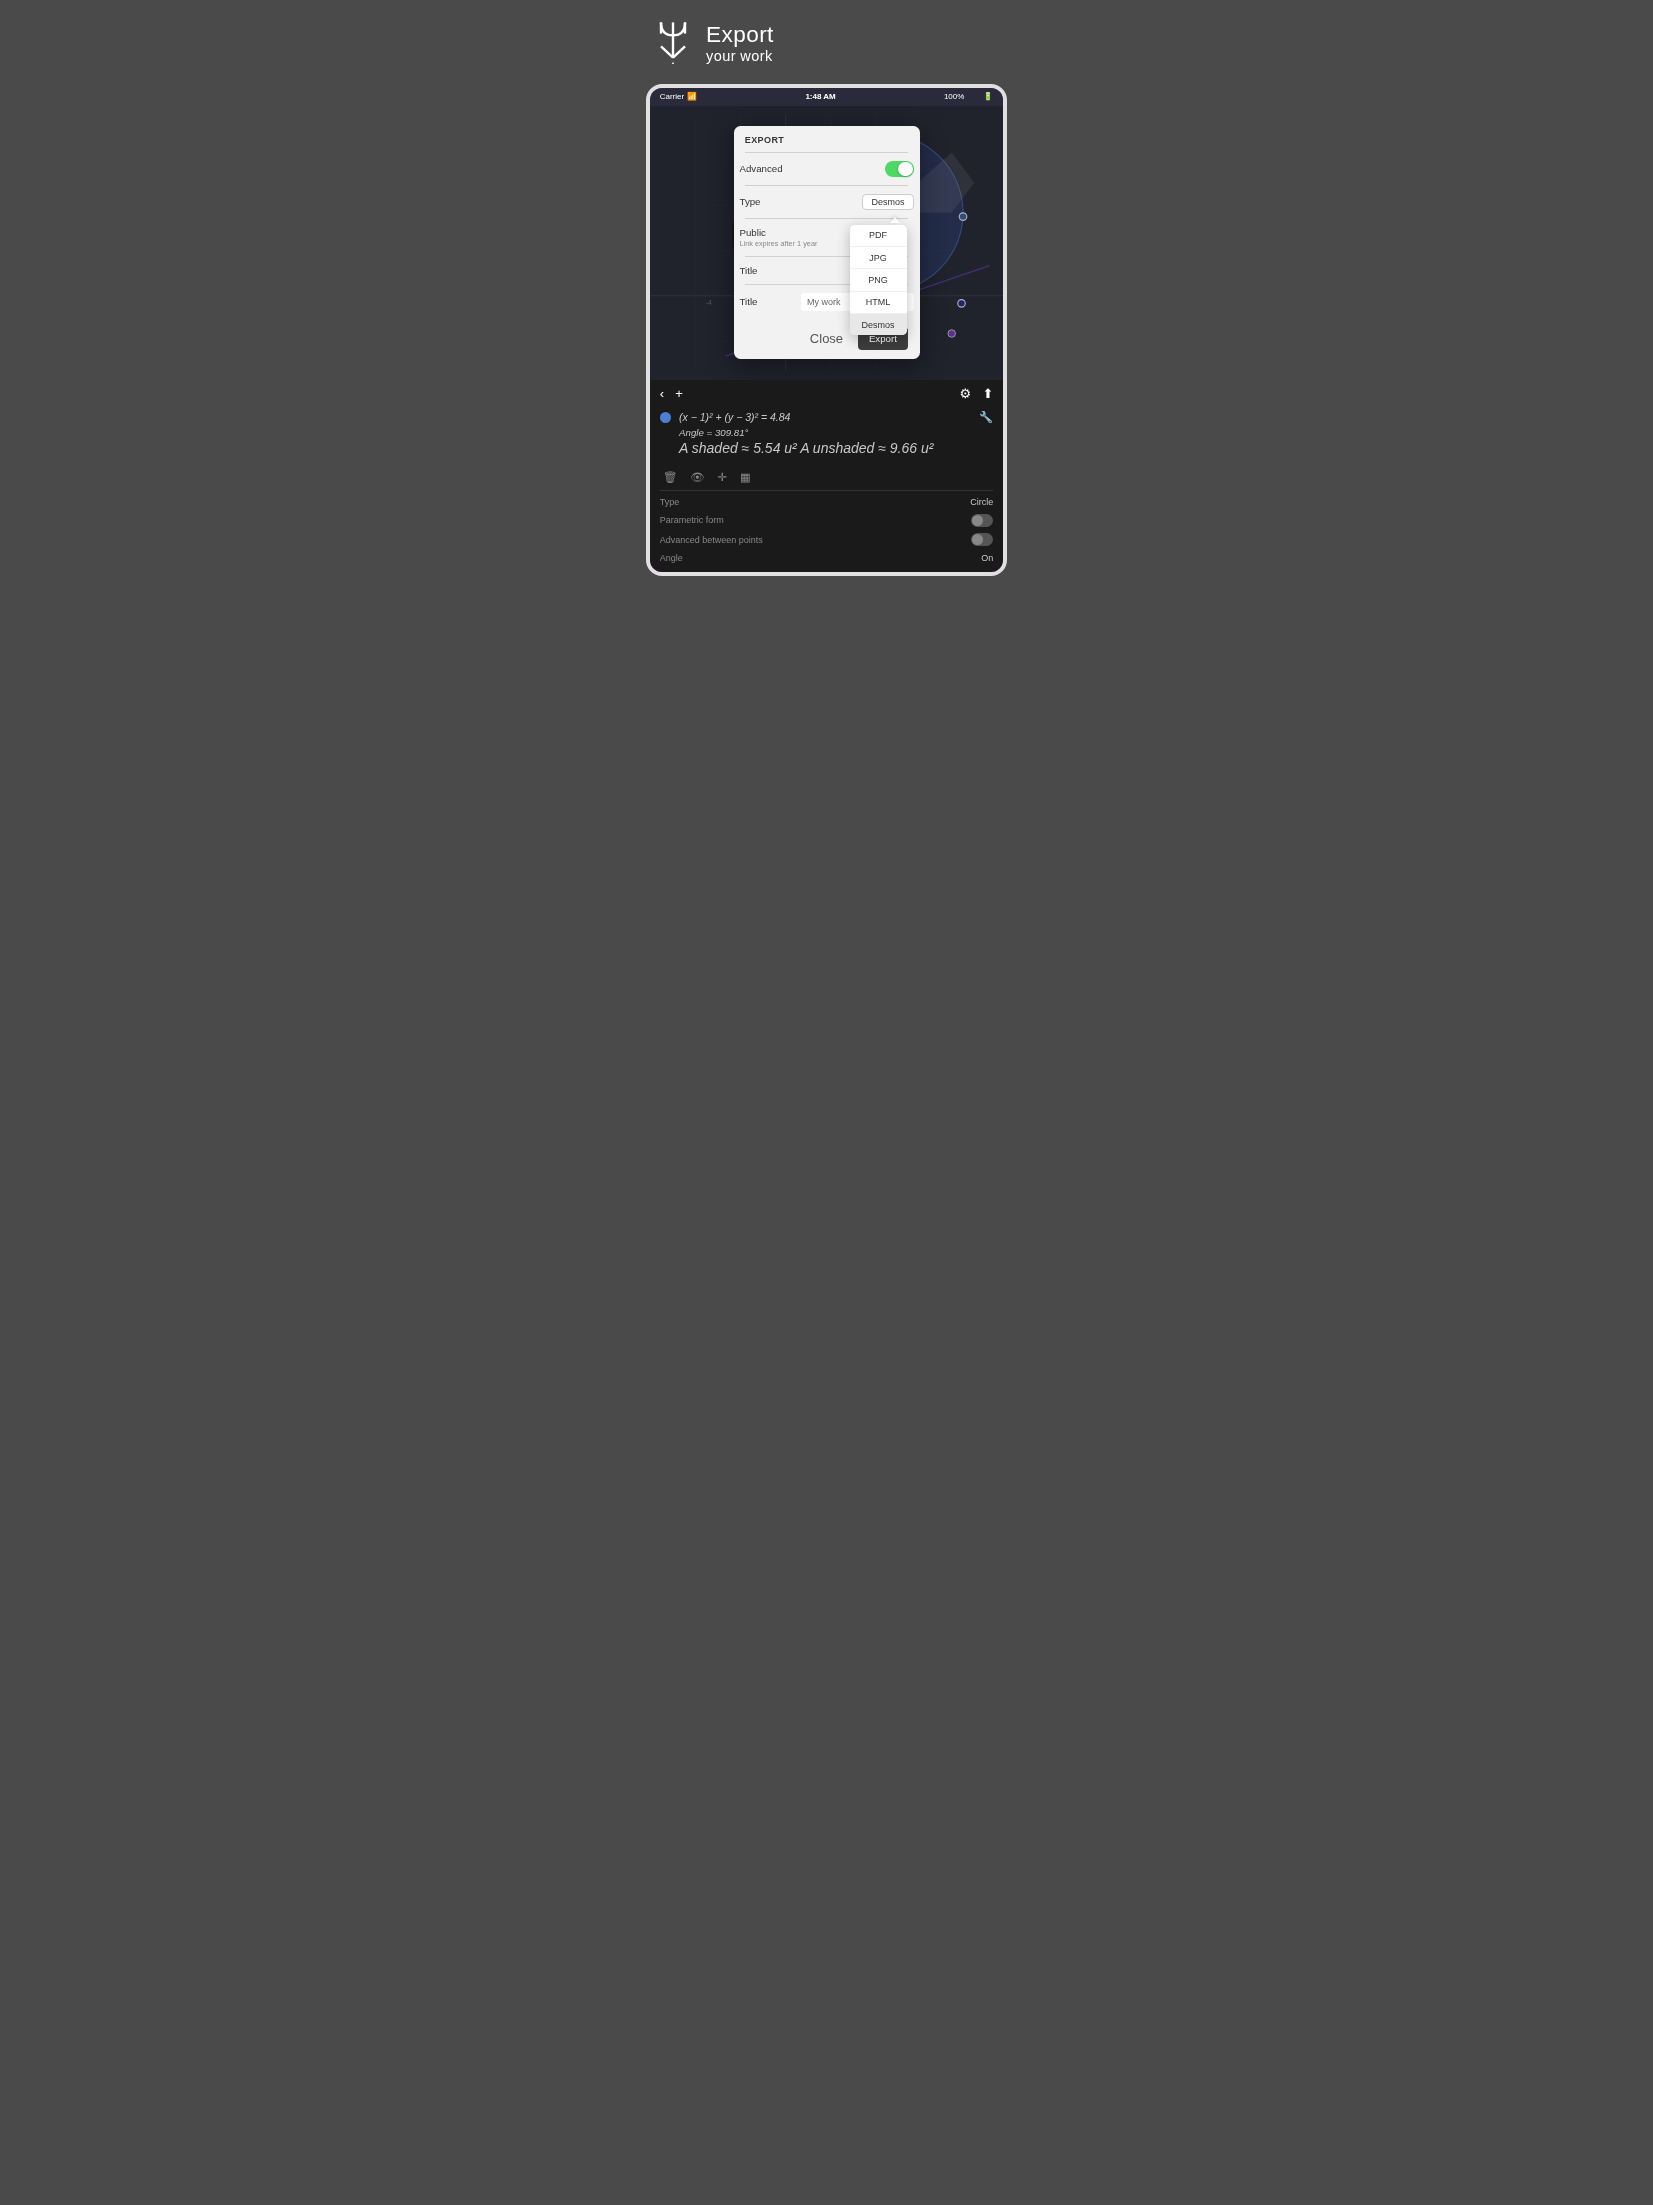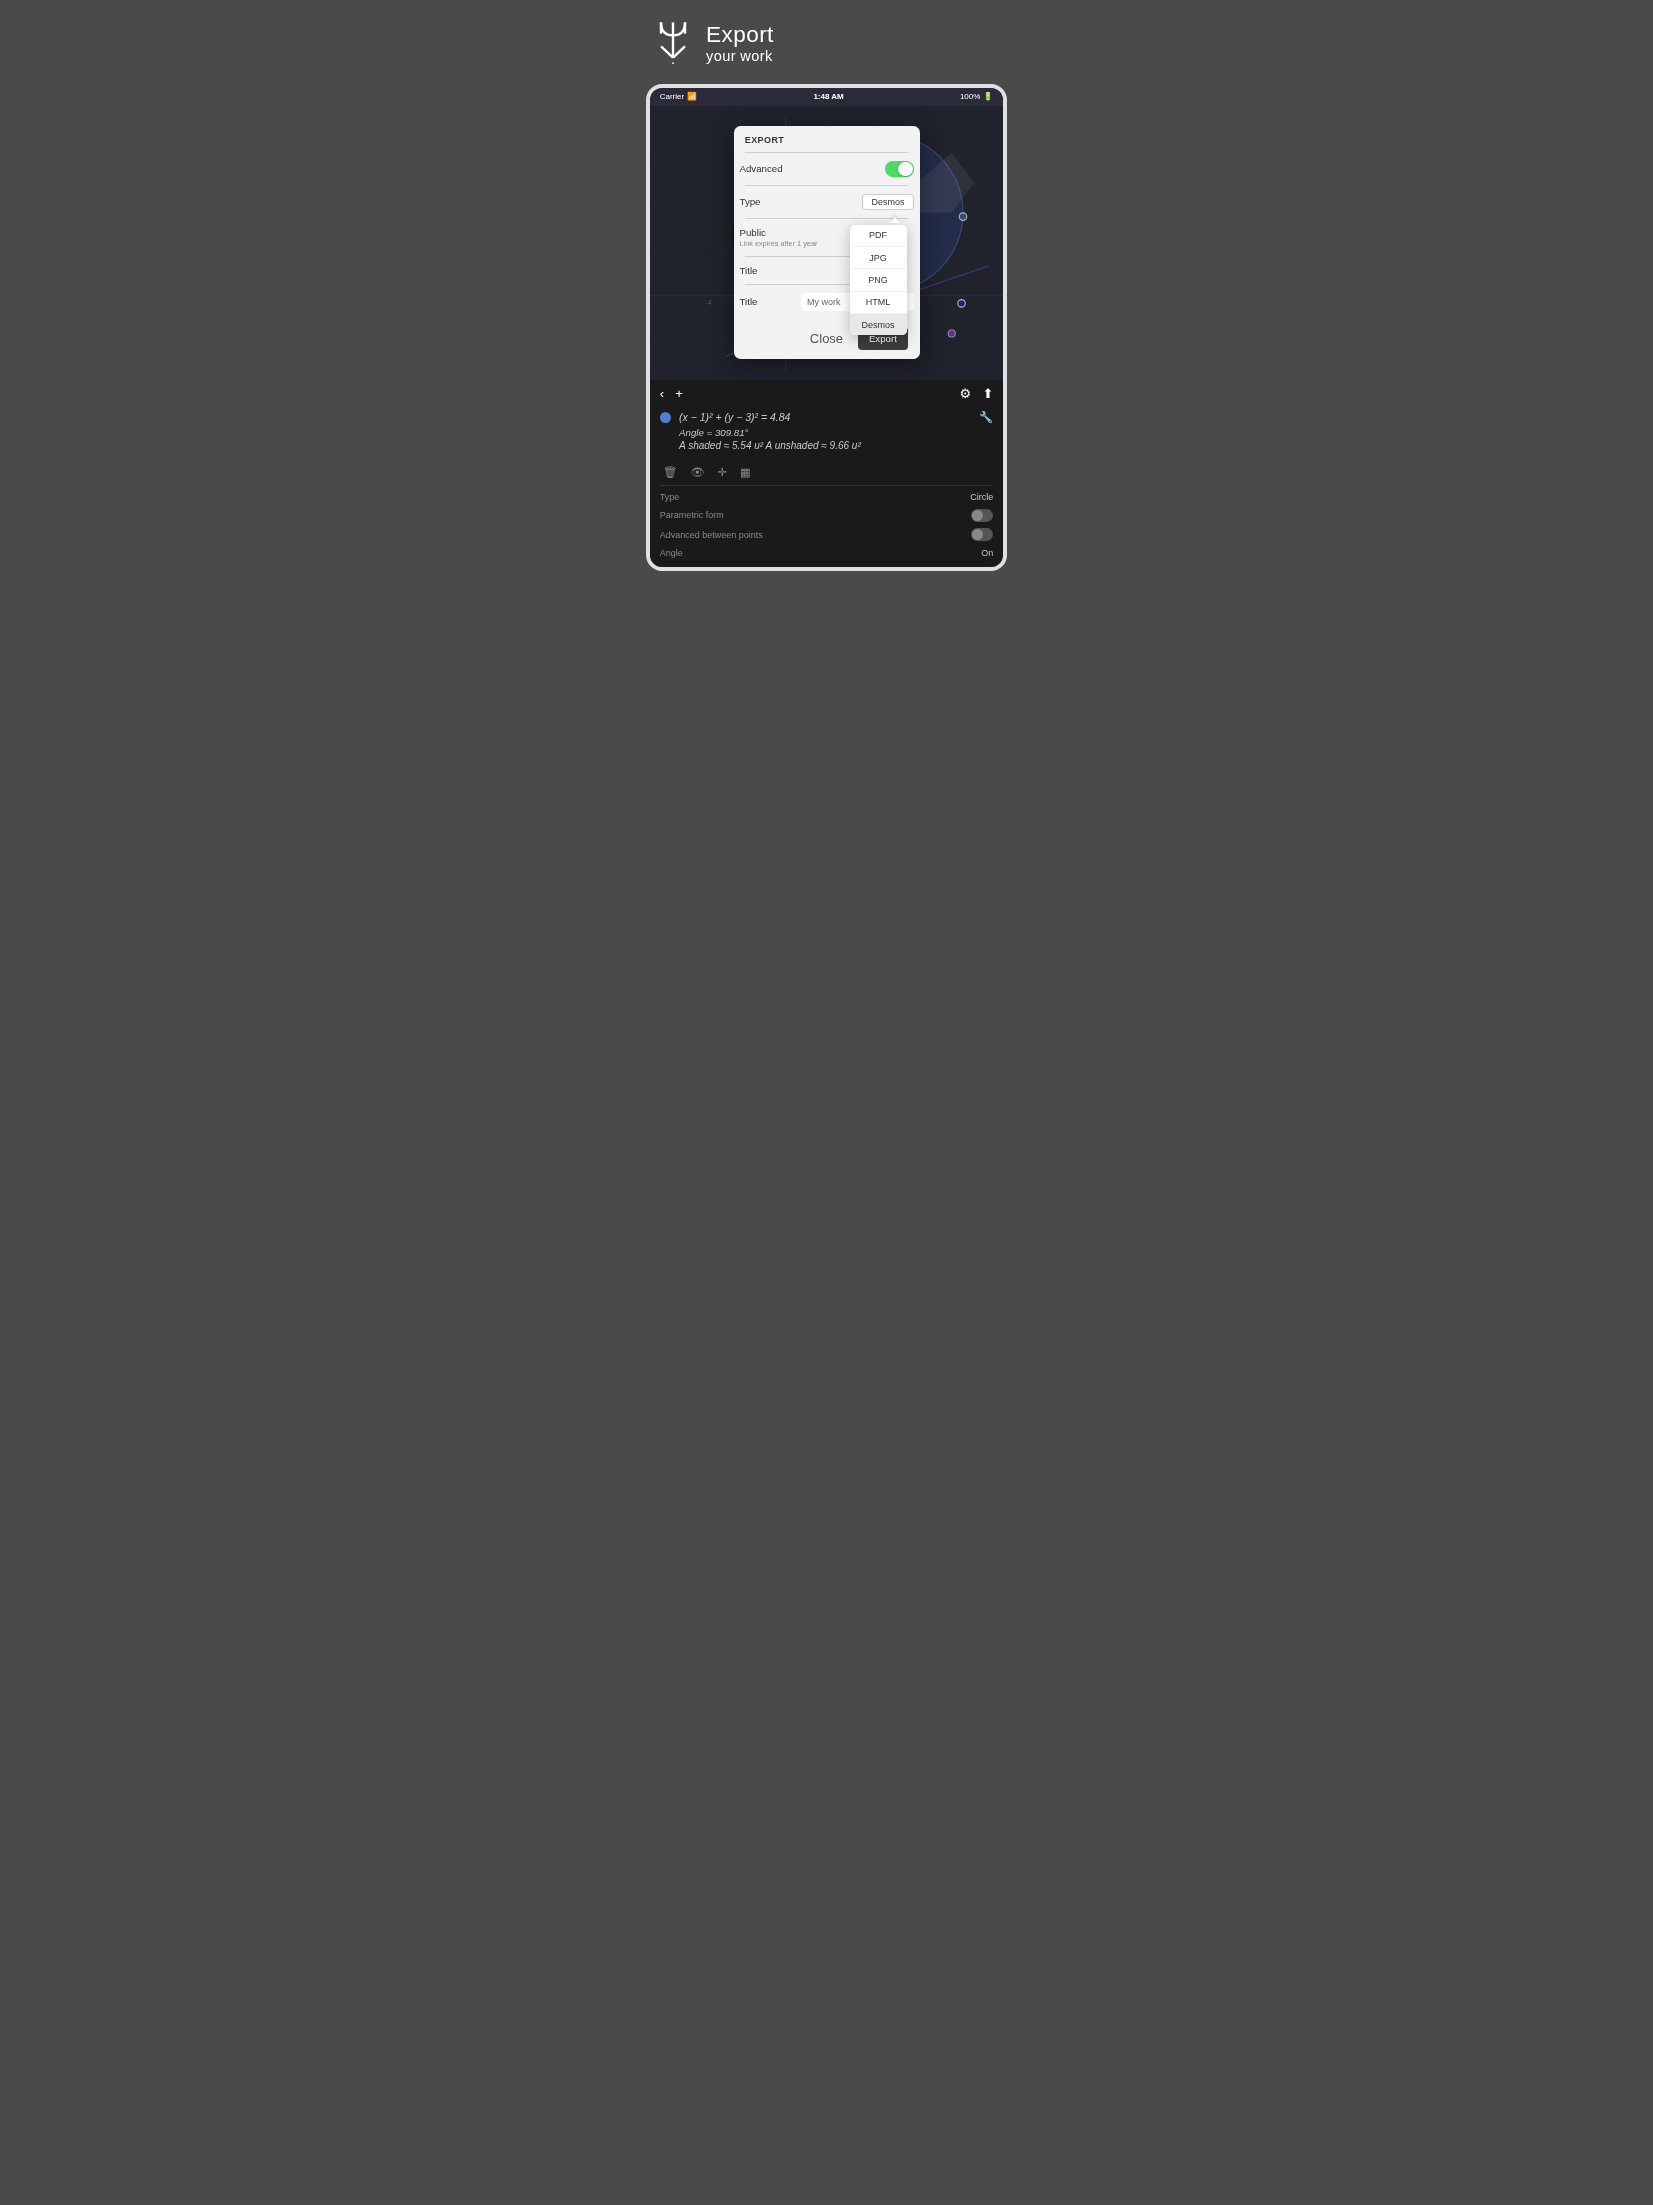--- a/index.html
+++ b/index.html
@@ -87,21 +87,21 @@
       color: white;
       font-size: 8px;
       font-weight: 600;
     }
 
     .status-battery {
       color: white;
       font-size: 8px;
       display: flex;
       align-items: center;
-      gap: 3px;
+      gap: 19px;
     }
 
     
     .graph-area {
       background: #2e3240;
       position: relative;
       height: 274px;
       overflow: hidden;
     }
 
@@ -344,21 +344,21 @@
     .angle-row {
       color: #c8c8c8;
       font-size: 9.7px;
       font-style: italic;
       padding-left: 19.4px;
       margin-bottom: 2.4px;
     }
 
     .area-row {
       color: #c8c8c8;
-      font-size: 10px;
+      font-size: 14px;
       font-style: italic;
       padding-left: 19.4px;
       margin-bottom: 6.5px;
     }
 
     .icon-row {
       display: flex;
       gap: 13px;
       padding-left: 3.2px;
       margin-bottom: 6.5px;

